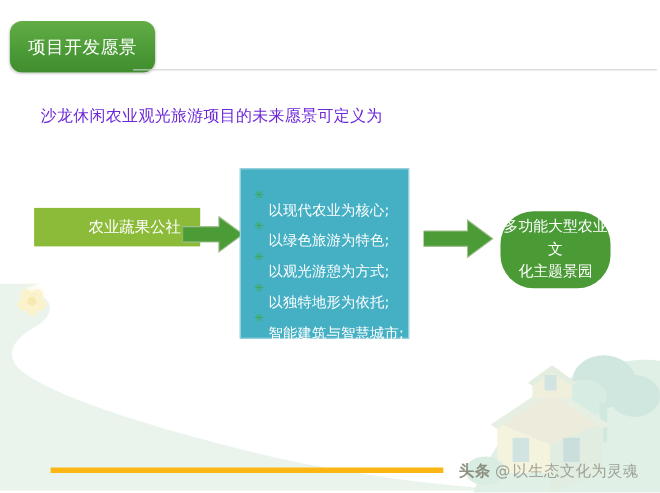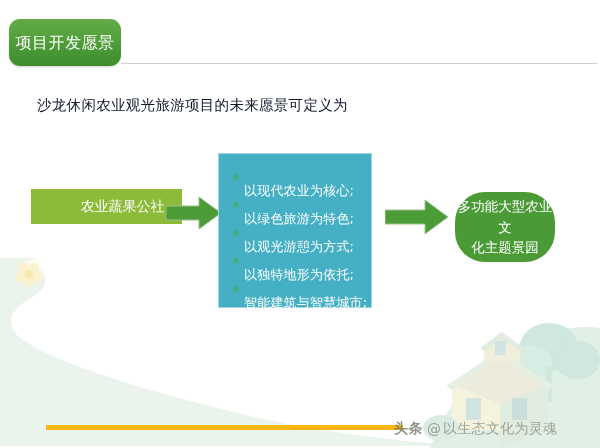--- a/index.html
+++ b/index.html
@@ -27,21 +27,21 @@
     width: 600px;
     height: 448px;
     pointer-events: none;
   }
 
   
   .header-badge {
     position: absolute;
     left: 9px;
     top: 19px;
-    width: 112px;
+    width: 132px;
     height: 47px;
     border-radius: 11px;
     background: linear-gradient(to bottom, #63ab45 0%, #51a03b 45%, #4c9b38 55%, #3f8d2e 100%);
     box-shadow: 0 1px 2px rgba(0,0,0,0.18);
     display: flex;
     align-items: center;
     justify-content: center;
   }
   .header-badge-text {
     color: #ffffff;
@@ -58,21 +58,21 @@
     height: 1px;
     background: #cfcfcf;
   }
 
   
   .subtitle {
     position: absolute;
     left: 37px;
     top: 96px;
     font-size: 14.5px;
-    color: #0f172a;
+    color: #6d28d9;
     white-space: nowrap;
     letter-spacing: 0.3px;
   }
 
   
   .box-source {
     position: absolute;
     left: 31px;
     top: 189px;
     width: 119px;
@@ -154,21 +154,21 @@
   .footer-rule {
     position: absolute;
     left: 46px;
     top: 425px;
     width: 357px;
     height: 5px;
     background: #fcb613;
   }
   .footer-watermark {
     position: absolute;
-    left: 394px;
+    left: 417px;
     top: 419px;
     display: flex;
     align-items: center;
     height: 20px;
     white-space: nowrap;
   }
   .wm-toutiao {
     color: #7a7a6a;
     font-size: 14px;
     font-weight: bold;

